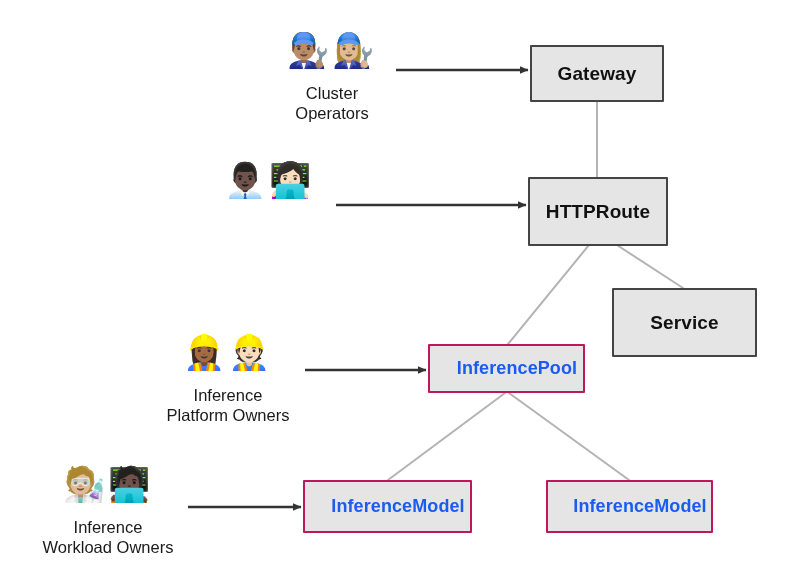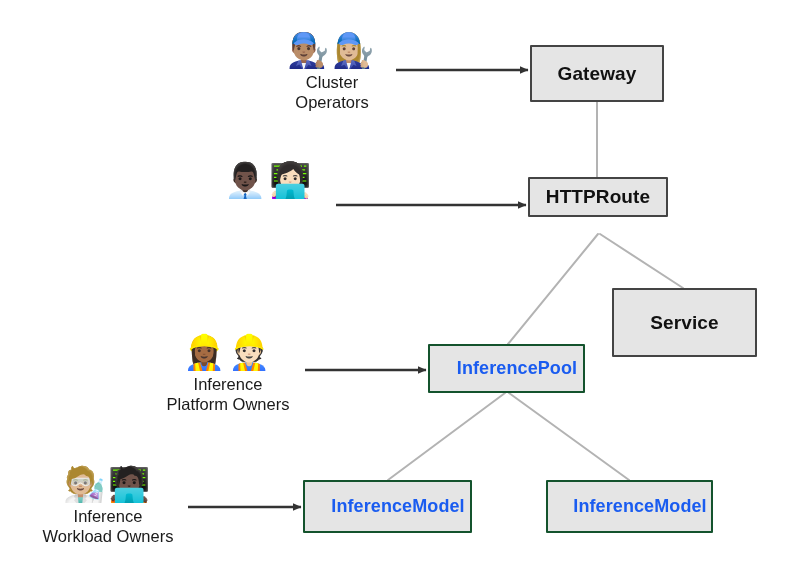--- a/index.html
+++ b/index.html
@@ -42,27 +42,27 @@
     background: #e5e5e5;
     font-weight: bold;
     letter-spacing: .1px;
     white-space: nowrap;
   }
   .node.dark {
     border: 2px solid #444444;
     color: #111111;
   }
   .node.blue {
-    border: 2px solid #14532d;
+    border: 2px solid #be185d;
     color: #1a5cf0;
     padding-left: 21px;
   }
 
   .node-gateway   { left: 530px; top: 45px;  width: 134px; height: 57px;  font-size: 19px; }
-  .node-httproute { left: 528px; top: 177px; width: 140px; height: 40px;  font-size: 19px; }
+  .node-httproute { left: 528px; top: 177px; width: 140px; height: 69px;  font-size: 19px; }
   .node-service   { left: 612px; top: 288px; width: 145px; height: 69px;  font-size: 19px; }
   .node-infpool   { left: 428px; top: 344px; width: 157px; height: 49px;  font-size: 18px; }
   .node-infmodel-1{ left: 303px; top: 480px; width: 169px; height: 53px;  font-size: 18px; }
   .node-infmodel-2{ left: 546px; top: 480px; width: 167px; height: 53px;  font-size: 18px; }
 
   
   .persona {
     position: absolute;
     display: flex;
     flex-direction: column;
@@ -74,21 +74,21 @@
     font-size: 34px;
     line-height: 40px;
     letter-spacing: 2px;
     white-space: nowrap;
   }
   .persona-label {
     color: #1a1a1a;
     font-size: 16.5px;
     line-height: 20px;
     font-weight: normal;
-    margin-top: 2px;
+    margin-top: 13px;
     white-space: pre-line;
   }
 
   .persona-cluster-operators { left: 262px; top: 30px;  width: 140px; }
   .persona-app-developers    { left: 198px; top: 160px; width: 142px; }
   .persona-platform-owners   { left: 152px; top: 332px; width: 152px; }
   .persona-workload-owners   { left: 32px;  top: 464px; width: 152px; }
 </style>
 </head>
 <body>

